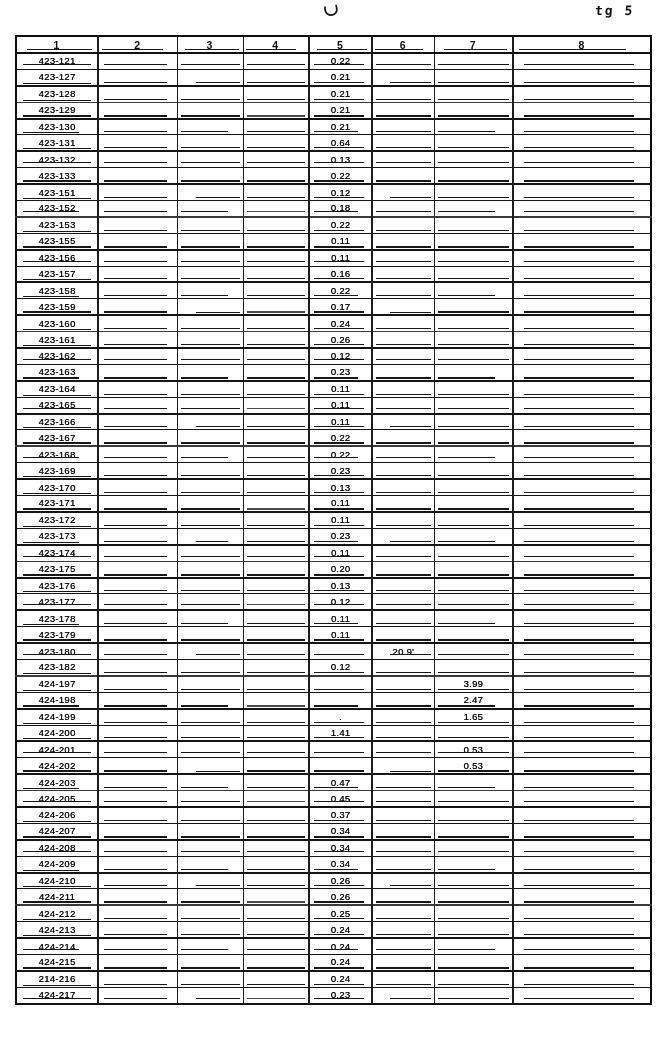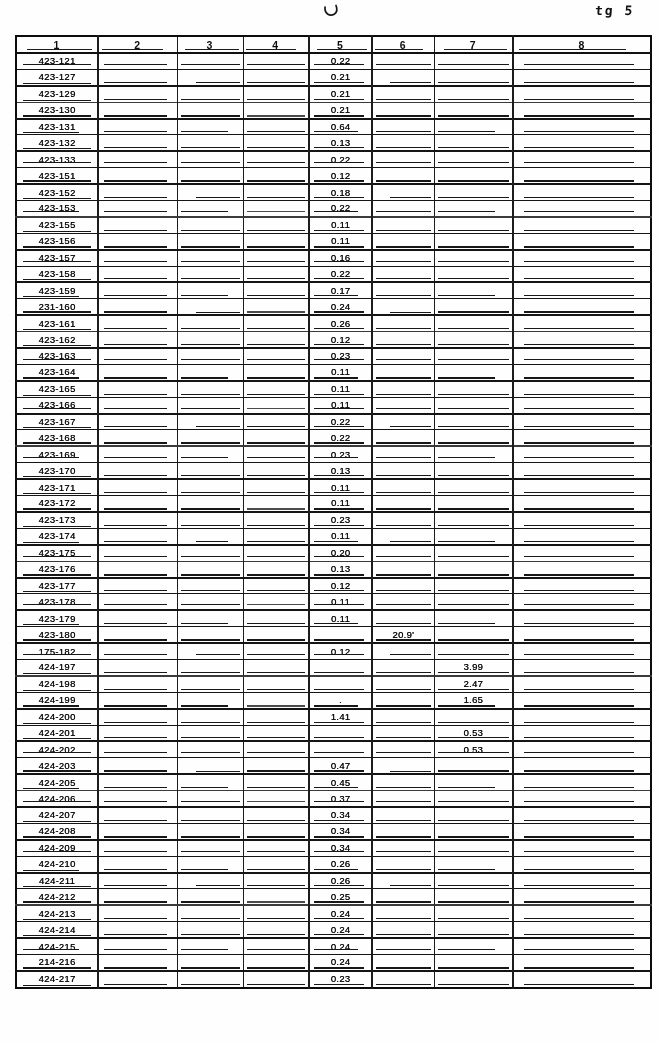--- a/index.html
+++ b/index.html
@@ -142,20 +142,30 @@
           <td>423-127</td>
           <td></td>
           <td></td>
           <td></td>
           <td>0.21</td>
           <td></td>
           <td></td>
           <td></td>
         </tr>
         <tr>
+          <td>423-128</td>
+          <td></td>
+          <td></td>
+          <td></td>
+          <td>0.21</td>
+          <td></td>
+          <td></td>
+          <td></td>
+        </tr>
+        <tr>
           <td>423-129</td>
           <td></td>
           <td></td>
           <td></td>
           <td>0.21</td>
           <td></td>
           <td></td>
           <td></td>
         </tr>
         <tr>
@@ -272,21 +282,21 @@
           <td>423-159</td>
           <td></td>
           <td></td>
           <td></td>
           <td>0.17</td>
           <td></td>
           <td></td>
           <td></td>
         </tr>
         <tr>
-          <td>231-160</td>
+          <td>423-160</td>
           <td></td>
           <td></td>
           <td></td>
           <td>0.24</td>
           <td></td>
           <td></td>
           <td></td>
         </tr>
         <tr>
           <td>423-161</td>
@@ -482,21 +492,21 @@
           <td>423-180</td>
           <td></td>
           <td></td>
           <td></td>
           <td></td>
           <td>20.9'</td>
           <td></td>
           <td></td>
         </tr>
         <tr>
-          <td>175-182</td>
+          <td>423-182</td>
           <td></td>
           <td></td>
           <td></td>
           <td>0.12</td>
           <td></td>
           <td></td>
           <td></td>
         </tr>
         <tr>
           <td>424-197</td>

